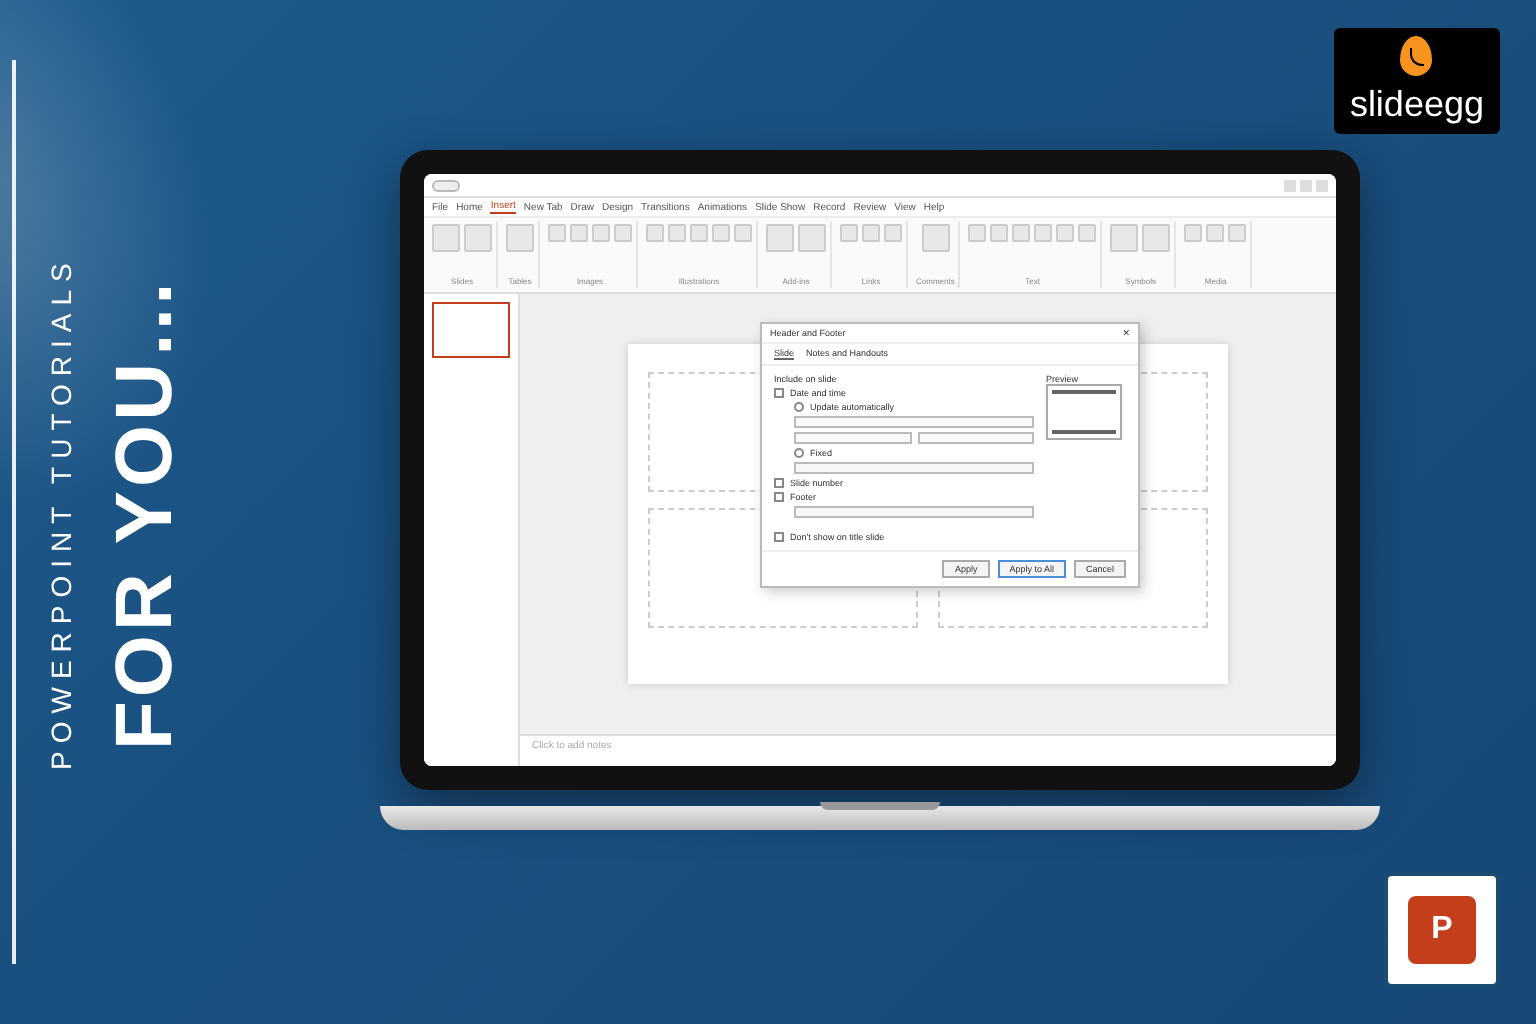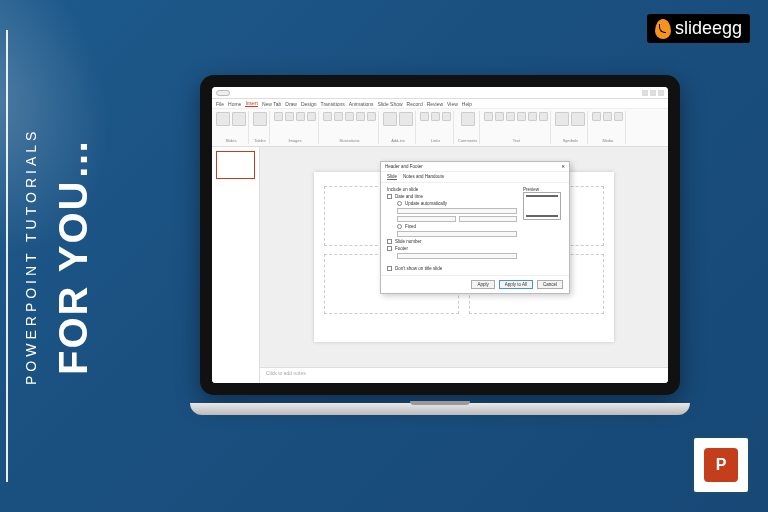--- a/index.html
+++ b/index.html
@@ -31,21 +31,21 @@
     width: 2px; background: rgba(255,255,255,0.9);
   }
   .side-small { font-size: 14px; letter-spacing: 4px; font-weight: 400; }
   .side-big { font-size: 40px; font-weight: 700; letter-spacing: 2px; }
 
   .logo {
     position: absolute; right: 18px; top: 14px;
     background: #000; color: #fff;
     padding: 4px 8px; border-radius: 3px;
     display: flex; align-items: center; gap: 4px;
-    font-size: 18px; font-weight: 500;
+    font-size: 18px; font-weight: 500; flex-direction: column;
   }
   .logo .egg {
     width: 16px; height: 20px; background: #f7931e;
     border-radius: 50% 50% 50% 50% / 60% 60% 40% 40%;
     display: flex; align-items: center; justify-content: center;
   }
   .logo .egg::after {
     content: ""; width: 6px; height: 8px;
     border: 1.5px solid #000; border-top: none; border-right: none;
     border-radius: 0 0 0 6px;

